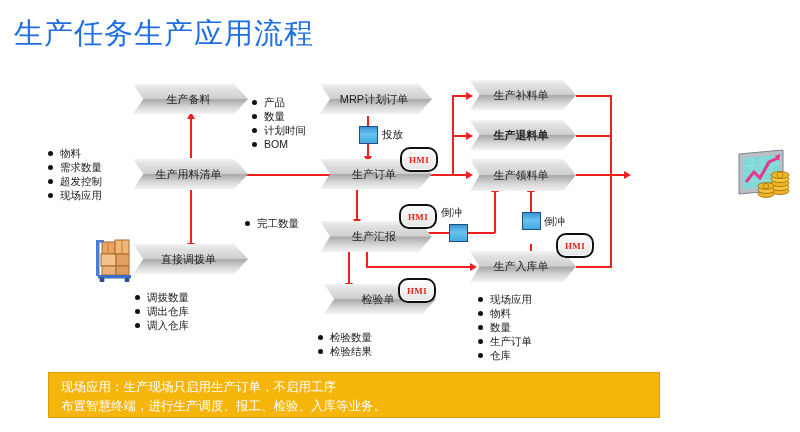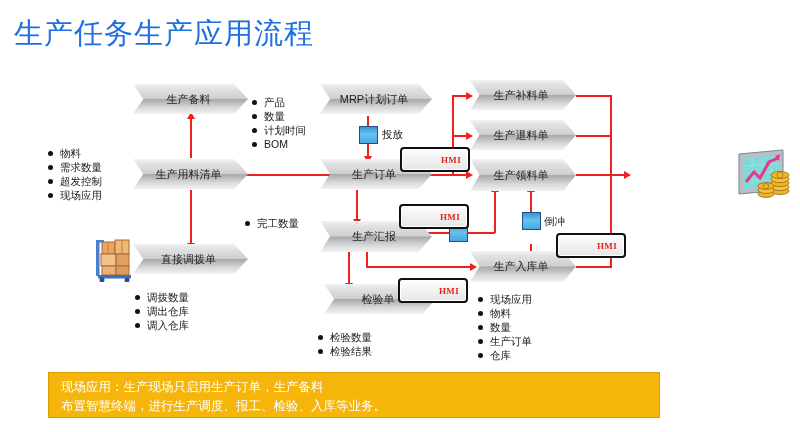--- a/index.html
+++ b/index.html
@@ -41,26 +41,25 @@
   .blist{position:absolute;font-size:10.5px;color:#1a1a1a;line-height:14px;white-space:nowrap;}
   .blist div{display:flex;align-items:center;}
   .blist i{
     display:inline-block;width:5px;height:5px;border-radius:50%;
     background:#111;margin-right:7px;flex:0 0 auto;font-style:normal;
   }
 
   
   .hmi{
     position:absolute;width:34px;height:21px;border:2.6px solid #101010;
-    border-radius:4px;background:linear-gradient(to bottom,#fdfdfd,#e6e6e6);
+    border-radius:10px;background:linear-gradient(to bottom,#fdfdfd,#e6e6e6);
     display:flex;align-items:center;justify-content:center;
     font-size:9px;color:#e8251c;font-weight:bold;letter-spacing:.3px;
     font-family:"Liberation Serif","DejaVu Serif",serif;
     box-shadow:0 0 0 1px #fff inset;
-    padding-left:32px;
   }
 
   
   .bsq{
     position:absolute;width:17px;height:16px;
     background:linear-gradient(to bottom,#3a93d6 0%,#67c3ee 45%,#45a8e0 100%);
     border:1.4px solid #1f4e85;
   }
   .blbl{position:absolute;font-size:10.5px;color:#111;white-space:nowrap;}
 
@@ -138,21 +137,21 @@
   </div>
 
   <div class="chev" style="left:133px;top:84px;width:115px;height:30px;">
     <span>生产备料</span>
   </div>
 
   <div class="chev" style="left:470px;top:80px;width:106px;height:30px;">
     <span>生产补料单</span>
   </div>
 
-  <div class="chev" style="left:470px;top:120px;width:106px;height:30px;">
+  <div class="chev" style="left:470px;top:120px;width:106px;height:30px;font-weight:bold;">
     <span>生产退料单</span>
   </div>
 
   <div class="chev" style="left:133px;top:159px;width:115px;height:30px;">
     <span>生产用料清单</span>
   </div>
 
   <div class="chev" style="left:320px;top:159px;width:112px;height:30px;">
     <span>生产订单</span>
   </div>
@@ -331,17 +330,17 @@
       <ellipse cx="45" cy="27" rx="9" ry="3.6" fill="#efb728"></ellipse>
       <ellipse cx="31" cy="46" rx="8" ry="3.4" fill="#f0b323"></ellipse>
       <ellipse cx="31" cy="42" rx="8" ry="3.4" fill="#f5c43c"></ellipse>
       <ellipse cx="31" cy="38" rx="8" ry="3.4" fill="#efb728"></ellipse>
     </g>
     <circle cx="45" cy="27" r="3" fill="none" stroke="#a8760f" stroke-width="0.8"></circle>
     <circle cx="31" cy="38" r="2.6" fill="none" stroke="#a8760f" stroke-width="0.8"></circle>
   </svg>
 
   <div class="banner">
-    <div>现场应用：生产现场只启用生产订单，生产备料</div>
+    <div>现场应用：生产现场只启用生产订单，不启用工序</div>
     <div>布置智慧终端，进行生产调度、报工、检验、入库等业务。</div>
   </div>
 
 </div>
 
 </body></html>

